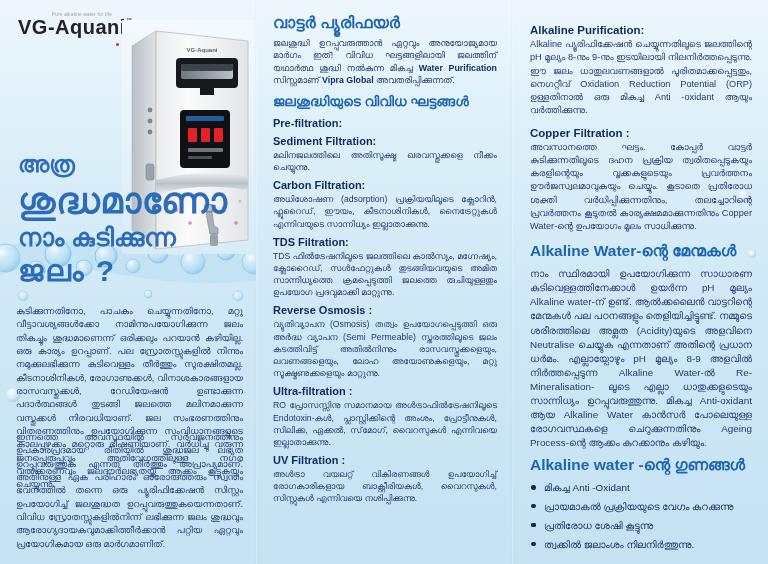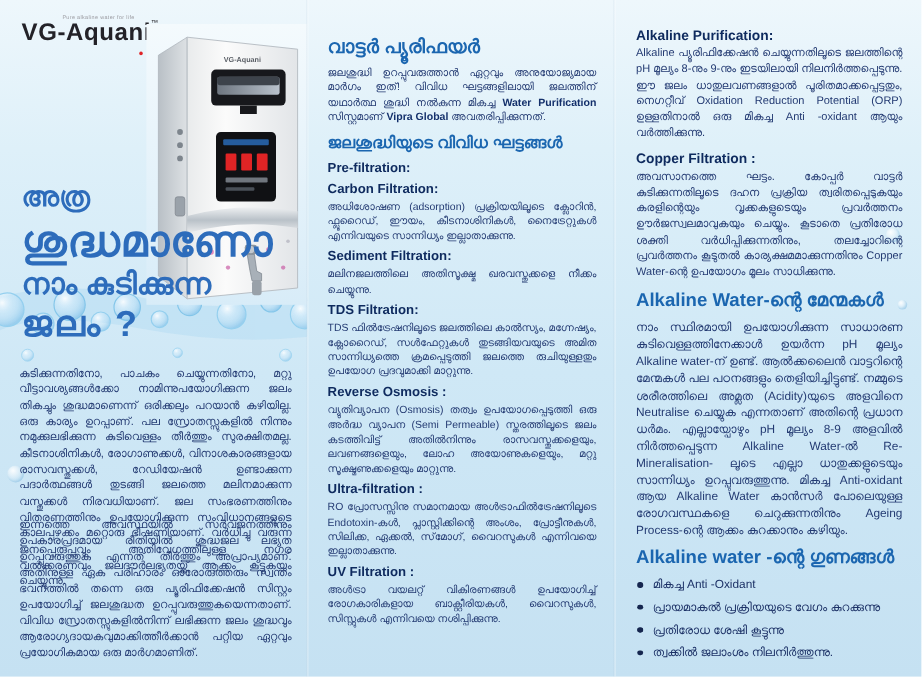--- a/index.html
+++ b/index.html
@@ -35,21 +35,21 @@
     color:#233a72; text-align:justify; z-index:3; }
   .para1 { top:305px; }
   .para2 { top:431px; }
 
   .faint-bubble { position:absolute; border-radius:50%; z-index:0;
     background:radial-gradient(circle at 35% 30%, rgba(255,255,255,0.9), rgba(190,224,244,0.15) 60%, rgba(140,195,230,0.35));
     box-shadow:inset -1px -1px 2px rgba(120,180,220,0.4); }
 
   
   .panel-mid { position:absolute; left:256px; top:0; width:256px; height:564px; overflow:hidden;
-    padding:30px 15px 0 17px; }
+    padding:14px 15px 0 17px; }
   .mid-title { font-size:16px; font-weight:bold; color:#1b66b0; margin-bottom:5px; }
   .mid-intro { font-size:8.8px; line-height:1.42; color:#233a72; text-align:justify; margin-bottom:7px; }
   .mid-intro b { color:#14306b; }
   .mid-subtitle { font-size:13.5px; font-weight:bold; color:#1b66b0; margin-bottom:7px; }
   .section { margin-bottom:6px; }
   .sec-h { font-size:11px; font-weight:bold; color:#0e2a5e; margin-bottom:2px; }
   .sec-b { font-size:8.7px; line-height:1.4; color:#233a72; text-align:justify; }
 
   
   .panel-right { position:absolute; left:512px; top:0; width:256px; height:556px; overflow:hidden;
@@ -192,26 +192,26 @@
 
   <div class="panel-mid">
     <h2 class="mid-title">വാട്ടർ പ്യൂരിഫയർ</h2>
     <p class="mid-intro"><span>ജലശുദ്ധി ഉറപ്പുവരുത്താൻ ഏറ്റവും അനുയോജ്യമായ മാർഗം ഇത്! വിവിധ ഘട്ടങ്ങളിലായി ജലത്തിന് യഥാർത്ഥ ശുദ്ധി നൽകുന്ന മികച്ച </span><b>Water Purification</b><span> സിസ്റ്റമാണ് </span><b>Vipra Global</b><span> അവതരിപ്പിക്കുന്നത്.</span></p>
     <h2 class="mid-subtitle">ജലശുദ്ധിയുടെ വിവിധ ഘട്ടങ്ങൾ</h2>
 
     <div class="section">
       <h3 class="sec-h">Pre-filtration:</h3>
     </div>
     <div class="section">
+      <h3 class="sec-h">Sediment Filtration:</h3>
+      <p class="sec-b">മലിനജലത്തിലെ അതിസൂക്ഷ്മ ഖരവസ്തുക്കളെ നീക്കം ചെയ്യുന്നു.</p>
+    </div>
+    <div class="section">
       <h3 class="sec-h">Carbon Filtration:</h3>
       <p class="sec-b">അധിശോഷണ (adsorption) പ്രക്രിയയിലൂടെ ക്ലോറിൻ, ഫ്ലൂറൈഡ്, ഈയം, കീടനാശിനികൾ, നൈട്രേറ്റുകൾ എന്നിവയുടെ സാന്നിധ്യം ഇല്ലാതാക്കുന്നു.</p>
-    </div>
-    <div class="section">
-      <h3 class="sec-h">Sediment Filtration:</h3>
-      <p class="sec-b">മലിനജലത്തിലെ അതിസൂക്ഷ്മ ഖരവസ്തുക്കളെ നീക്കം ചെയ്യുന്നു.</p>
     </div>
     <div class="section">
       <h3 class="sec-h">TDS Filtration:</h3>
       <p class="sec-b">TDS ഫിൽട്രേഷനിലൂടെ ജലത്തിലെ കാൽസ്യം, മഗ്നേഷ്യം, ക്ലോറൈഡ്, സൾഫേറ്റുകൾ തുടങ്ങിയവയുടെ അമിത സാന്നിധ്യത്തെ ക്രമപ്പെടുത്തി ജലത്തെ രുചിയുള്ളതും ഉപയോഗ പ്രദവുമാക്കി മാറ്റുന്നു.</p>
     </div>
     <div class="section">
       <h3 class="sec-h">Reverse Osmosis :</h3>
       <p class="sec-b">വ്യുതിവ്യാപന (Osmosis) തത്വം ഉപയോഗപ്പെടുത്തി ഒരു അർദ്ധ വ്യാപന (Semi Permeable) സ്തരത്തിലൂടെ ജലം കടത്തിവിട്ട് അതിൽനിന്നും രാസവസ്തുക്കളെയും, ലവണങ്ങളെയും, ലോഹ അയോണുകളെയും, മറ്റു സൂക്ഷ്മണുക്കളെയും മാറ്റുന്നു.</p>
     </div>
     <div class="section">

